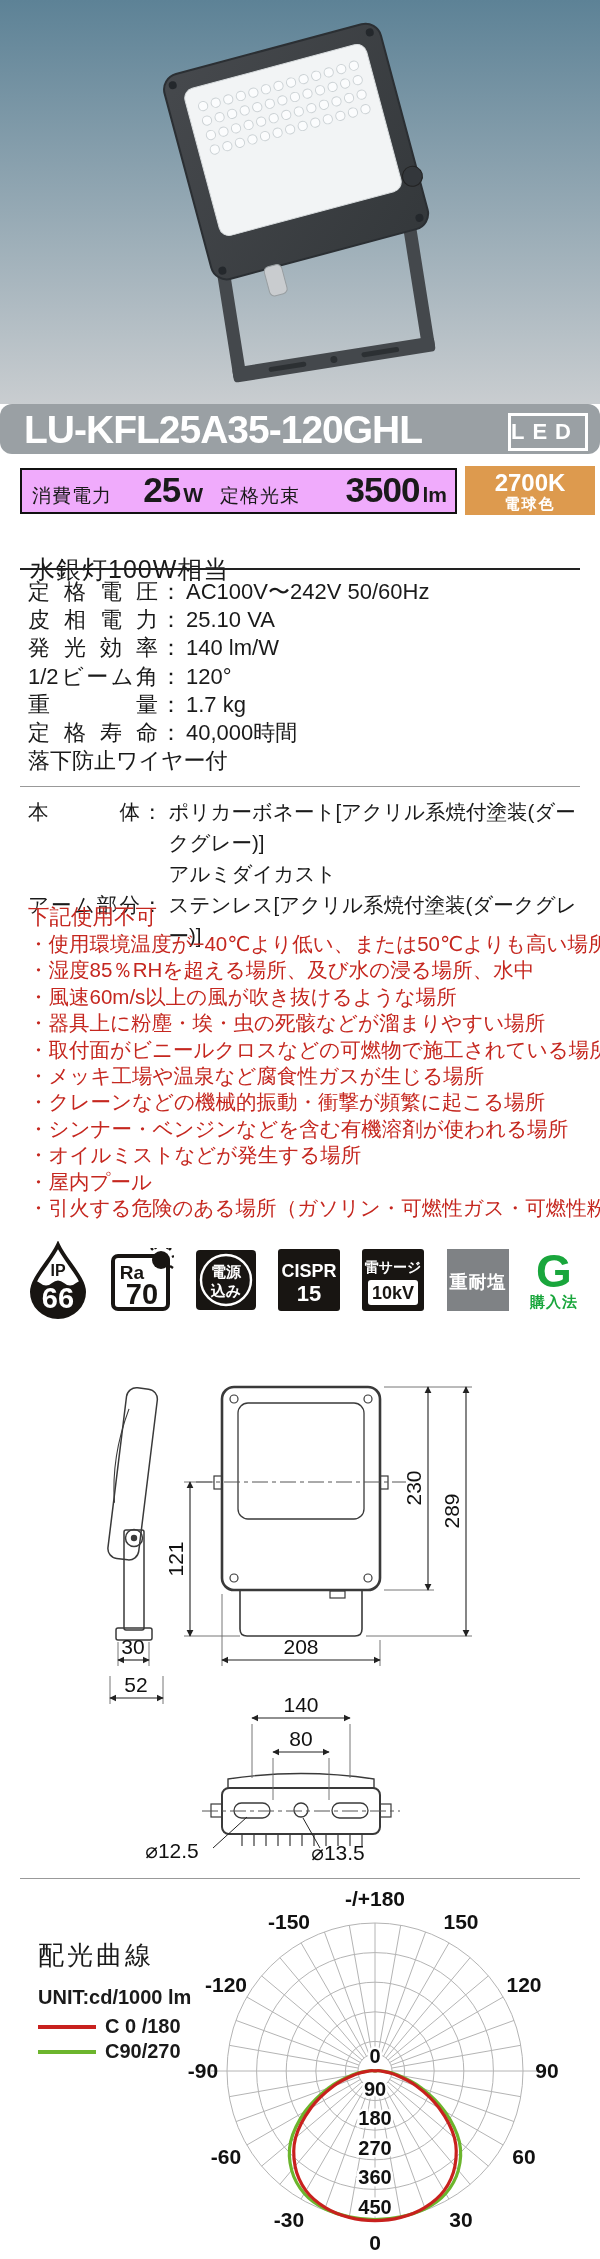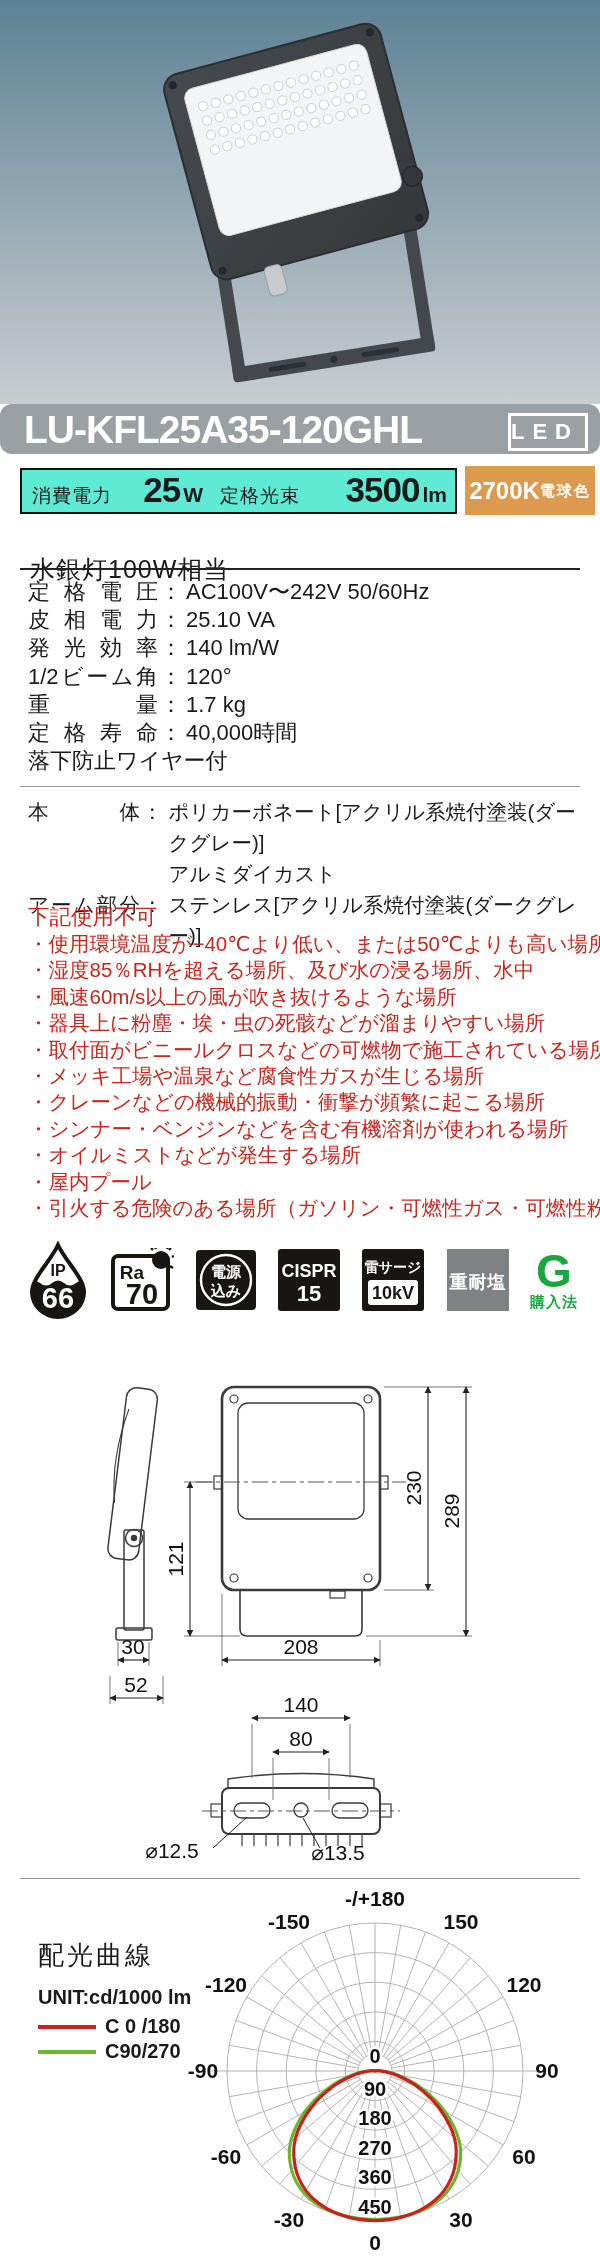--- a/index.html
+++ b/index.html
@@ -10,28 +10,28 @@
   
   .photo{top:0;left:0;width:600px;height:404px;}
 
   
   .titlebar{top:404px;left:0;width:600px;height:50px;background:var(--titlebar,#9aa0a4);border-radius:12px;}
   .model{position:absolute;left:24px;top:4px;font-size:39px;font-weight:bold;color:#fff;letter-spacing:-1px;}
   .led-badge{position:absolute;right:12px;top:9px;border:3px solid #fff;color:#fff;
              font-size:22px;font-weight:bold;letter-spacing:8px;padding:3px 6px 3px 0;}
 
   
-  .qbox{border:2.5px solid #111;display:flex;align-items:baseline;box-sizing:border-box;background:#5eead4;}
+  .qbox{border:2.5px solid #111;display:flex;align-items:baseline;box-sizing:border-box;background:#f0abfc;}
   .qbox1{left:20px;top:468px;width:193px;height:46px;padding:0 8px 0 10px;}
   .qbox2{left:210px;top:468px;width:247px;height:46px;border-left:none;padding:0 8px 0 10px;}
   .qlabel{font-size:19px;letter-spacing:1px;}
   .qvalue{font-size:35px;font-weight:bold;margin-left:auto;letter-spacing:-1px;}
   .qunit{font-size:21px;font-weight:bold;margin-left:3px;}
   .color-badge{left:465px;top:466px;width:130px;height:49px;background:var(--accent-orange,#dd9a4e);
-               display:flex;align-items:center;justify-content:center;color:#fff;}
+               display:flex;flex-direction:column;align-items:center;justify-content:center;color:#fff;}
   .ct{font-size:24px;font-weight:bold;line-height:25px;}
   .cn{font-size:15px;font-weight:bold;letter-spacing:2px;line-height:17px;}
 
   .equiv{left:30px;top:529px;font-size:25px;letter-spacing:1px;margin-top:24px;}
   .price-group{right:18px;top:524px;display:flex;align-items:baseline;}
   .price-label{font-size:20px;font-weight:bold;margin-right:6px;}
   .price-value{font-size:42px;font-weight:bold;letter-spacing:-1px;}
   .price-unit{font-size:18px;font-weight:bold;}
 
   .rule-dark{left:20px;top:568px;width:560px;border-top:2.5px solid #222;}

